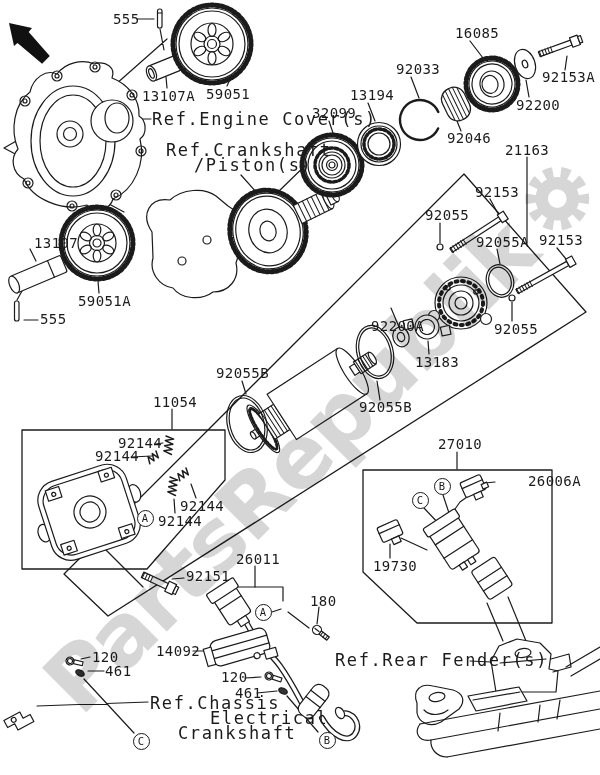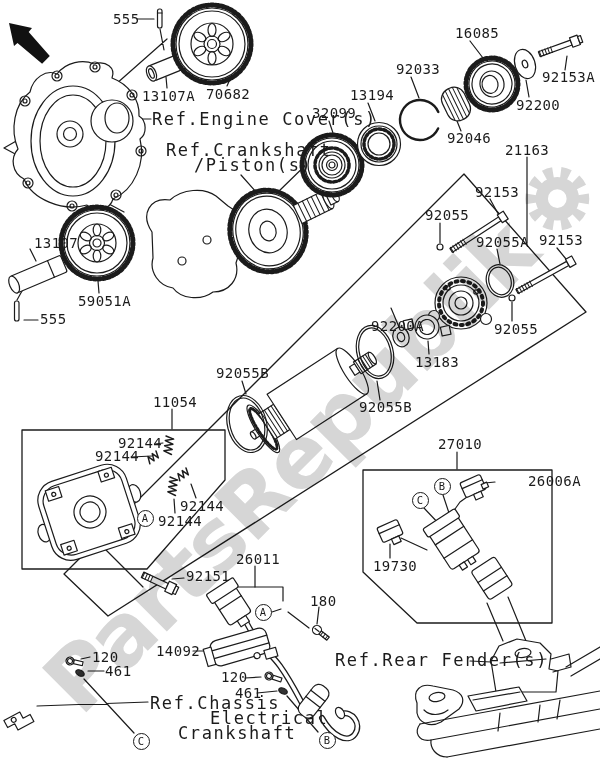--- a/index.html
+++ b/index.html
@@ -424,21 +424,21 @@
   <svg class="wm-gear" viewBox="0 0 100 100">
     <circle cx="50" cy="50" r="33" fill="none" stroke="#d6d6d6" stroke-width="16" stroke-dasharray="11,9.5"></circle>
     <circle cx="50" cy="50" r="28" fill="#d6d6d6"></circle>
     <circle cx="50" cy="50" r="12" fill="#ffffff"></circle>
   </svg>
 </div>
 
 <div>
       <div class="plabel" style="left: 113px; top: 12px;">555</div>
       <div class="plabel" style="left: 142px; top: 89px;">13107A</div>
-      <div class="plabel" style="left: 206px; top: 87px;">70682</div>
+      <div class="plabel" style="left: 206px; top: 87px;">59051</div>
       <div class="plabel ref" style="left: 152px; top: 111px;">Ref.Engine Cover(s)</div>
       <div class="plabel" style="left: 455px; top: 26px;">16085</div>
       <div class="plabel" style="left: 396px; top: 62px;">92033</div>
       <div class="plabel" style="left: 350px; top: 88px;">13194</div>
       <div class="plabel" style="left: 312px; top: 106px;">32099</div>
       <div class="plabel" style="left: 542px; top: 70px;">92153A</div>
       <div class="plabel" style="left: 516px; top: 98px;">92200</div>
       <div class="plabel" style="left: 447px; top: 131px;">92046</div>
       <div class="plabel ref" style="left: 166px; top: 142px;">Ref.Crankshaft</div>
       <div class="plabel ref" style="left: 194px; top: 157px;">/Piston(s)</div>

